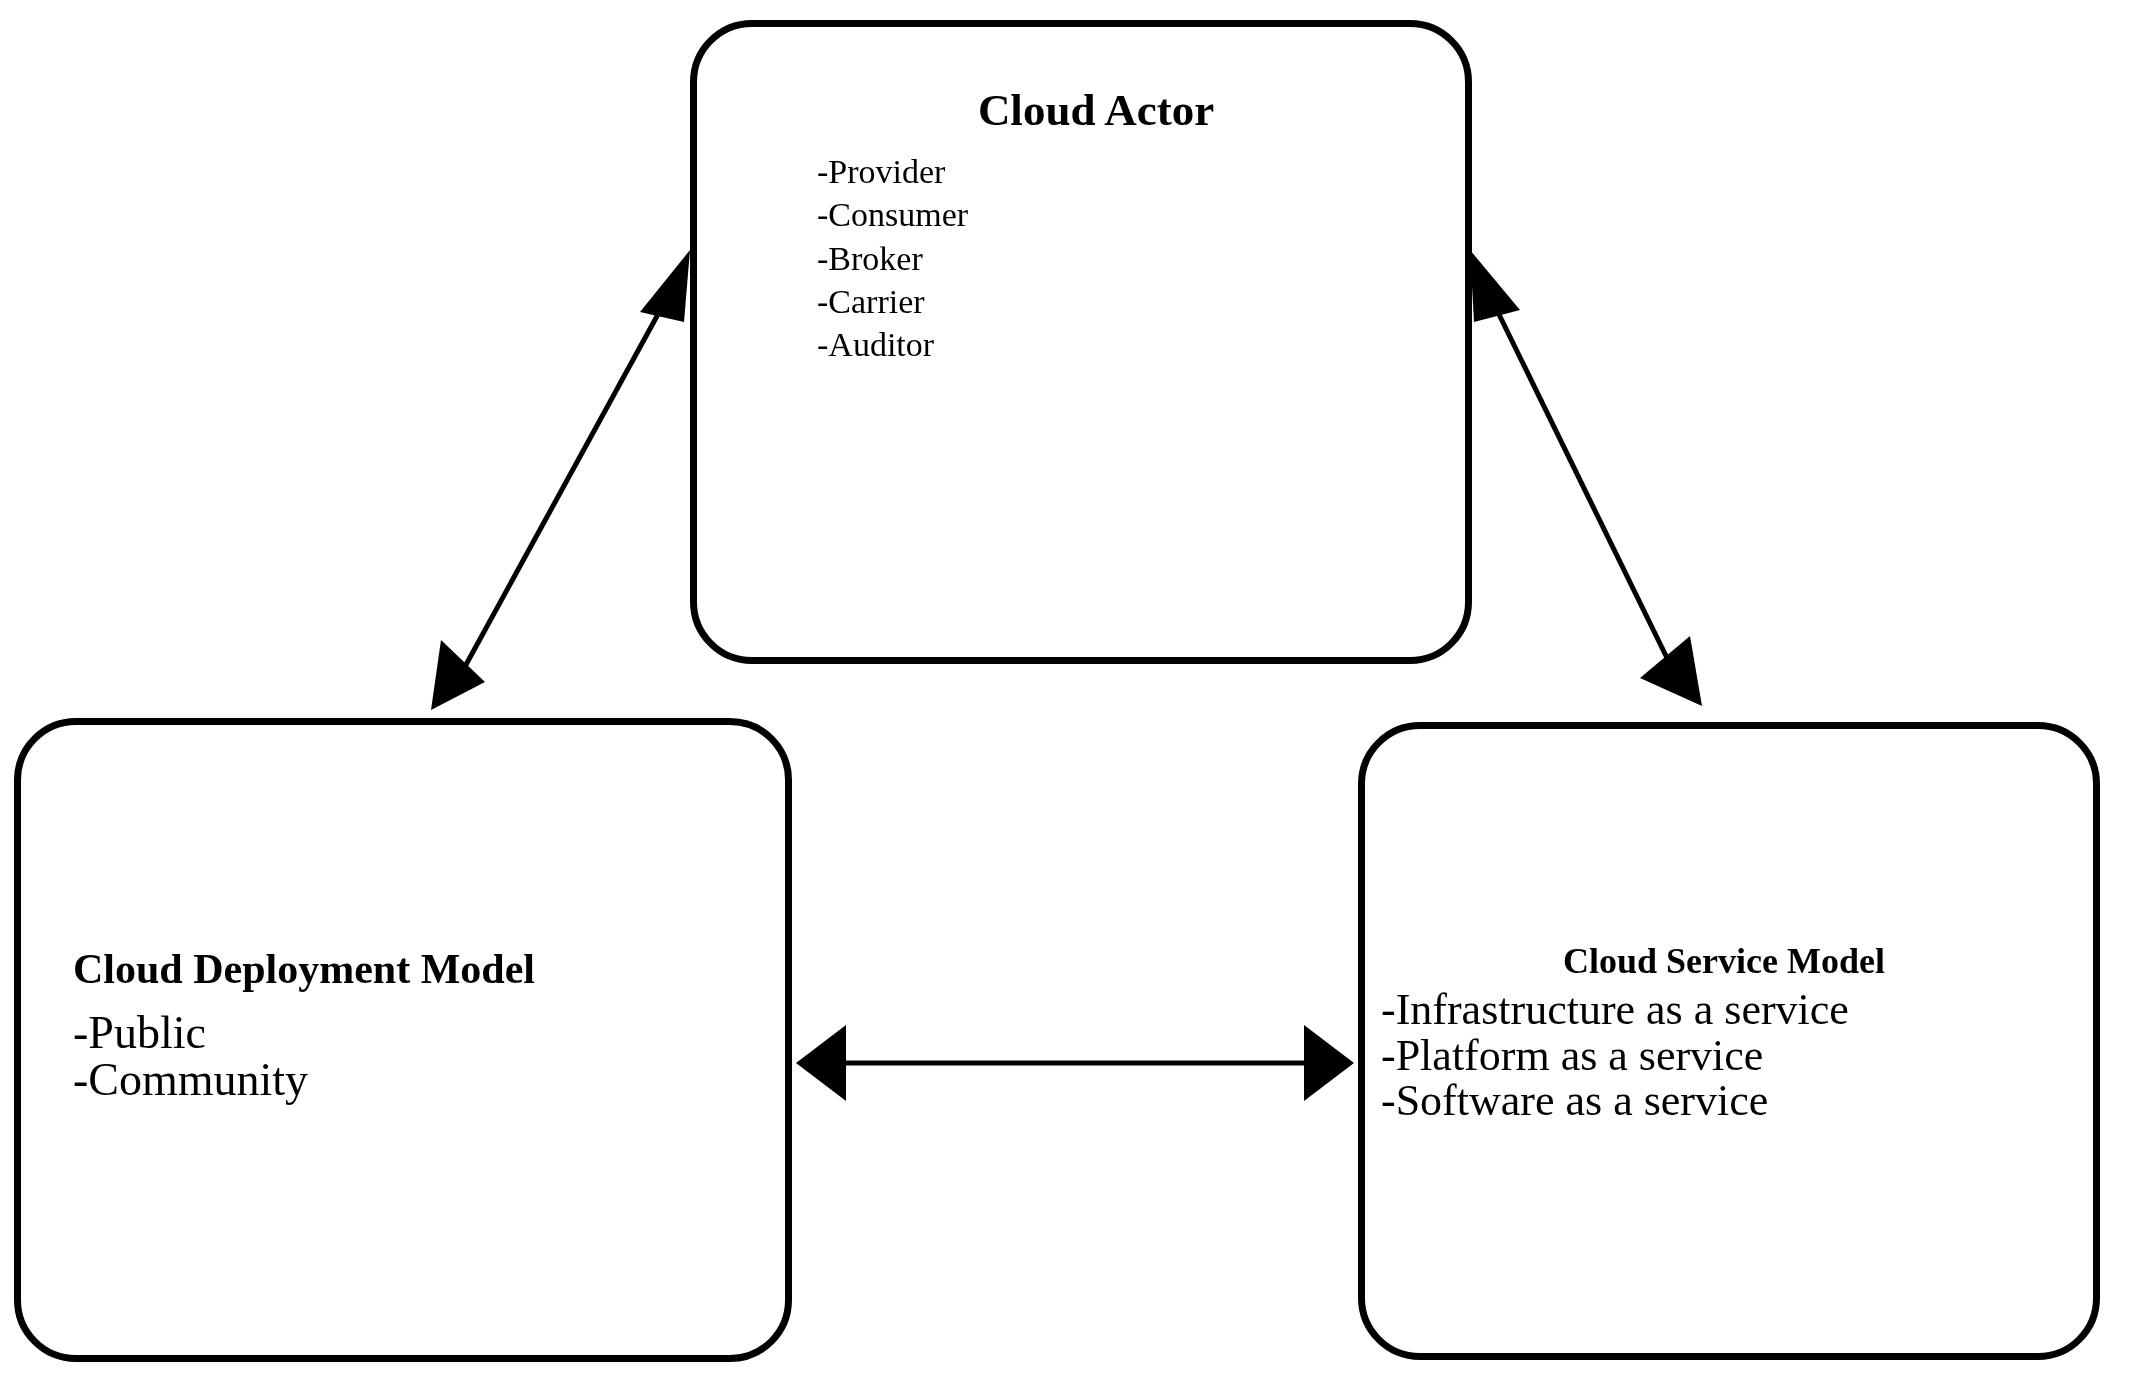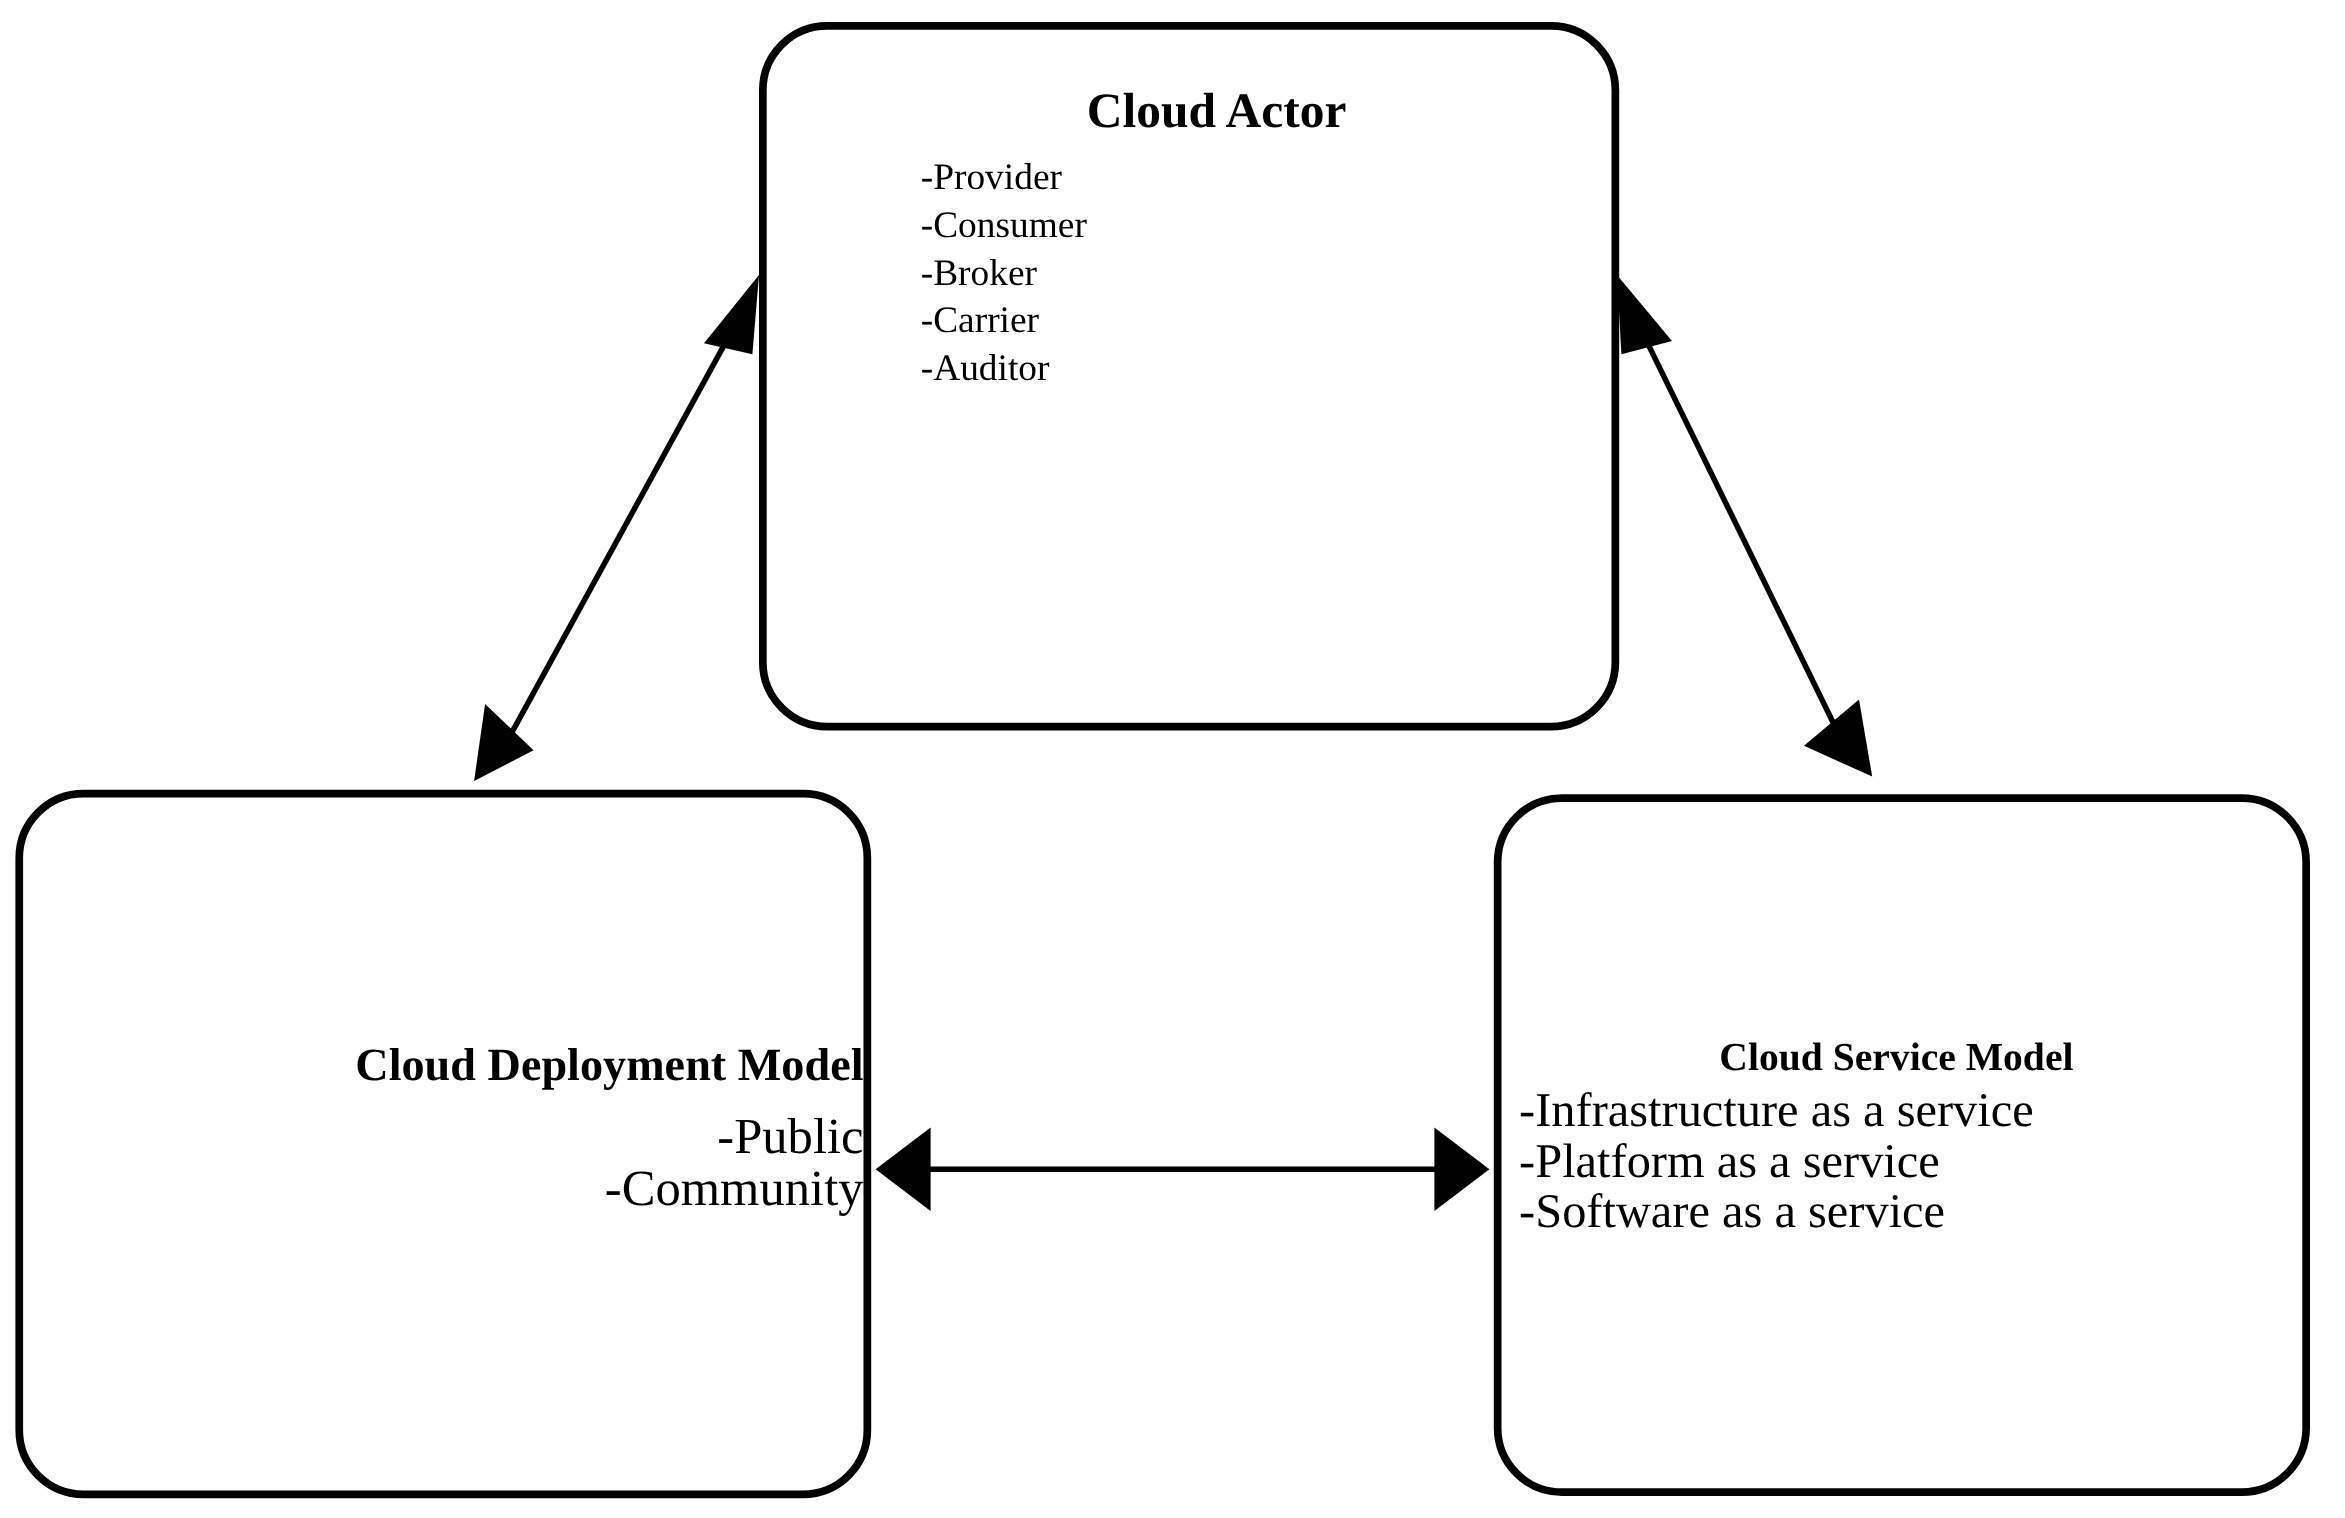--- a/index.html
+++ b/index.html
@@ -37,21 +37,20 @@
     left: 690px;
     top: 20px;
     width: 782px;
     height: 644px;
   }
   #node-cloud-deployment-model {
     left: 14px;
     top: 718px;
     width: 778px;
     height: 644px;
-    text-align: right;
   }
   #node-cloud-service-model {
     left: 1358px;
     top: 722px;
     width: 742px;
     height: 638px;
   }
 
   .node-body {
     position: absolute;
@@ -66,21 +65,21 @@
   .node-list {
     list-style: none;
     margin: 0;
     padding: 0;
   }
   .node-list li {
     white-space: nowrap;
   }
 
   
-  #node-cloud-actor .node-body { top: 50px; padding-left: 20px; }
+  #node-cloud-actor .node-body { top: 60px; }
   #node-cloud-actor .node-title {
     font-size: 45px;
     text-align: center;
     padding-left: 30px;
   }
   #node-cloud-actor .node-list {
     margin-top: 16px;
     padding-left: 92px;
     font-size: 34px;
     margin-left: 28px;

